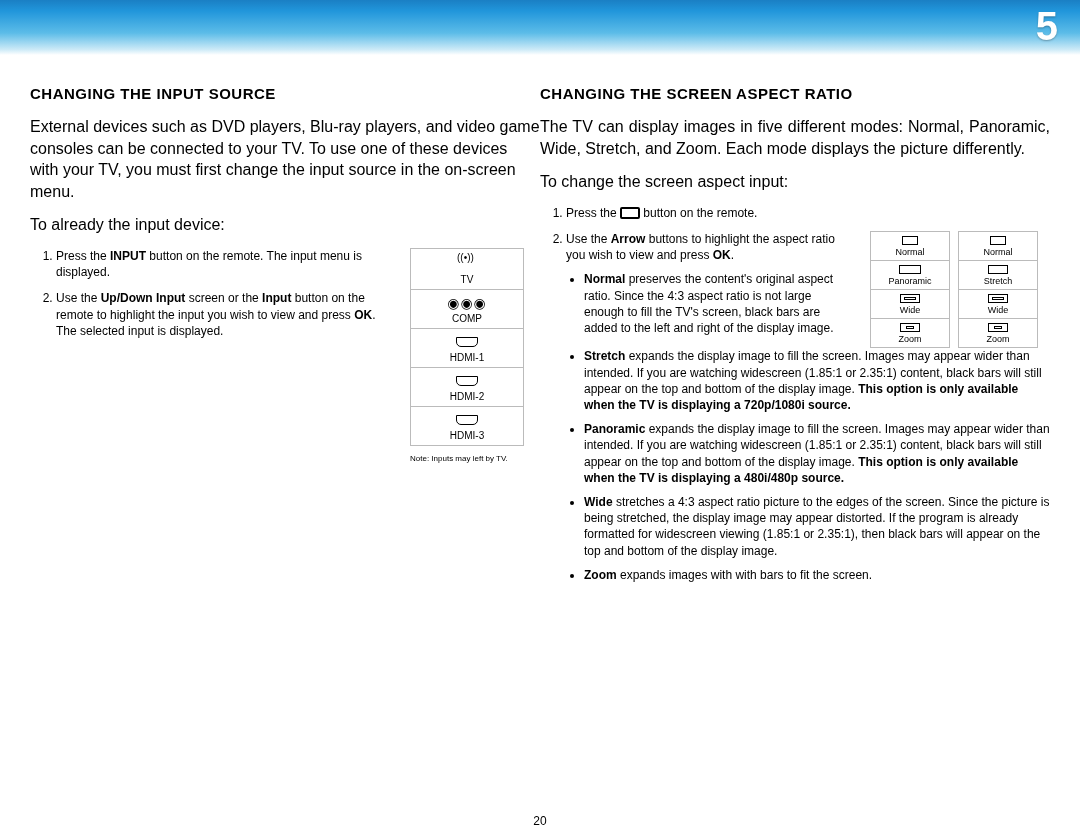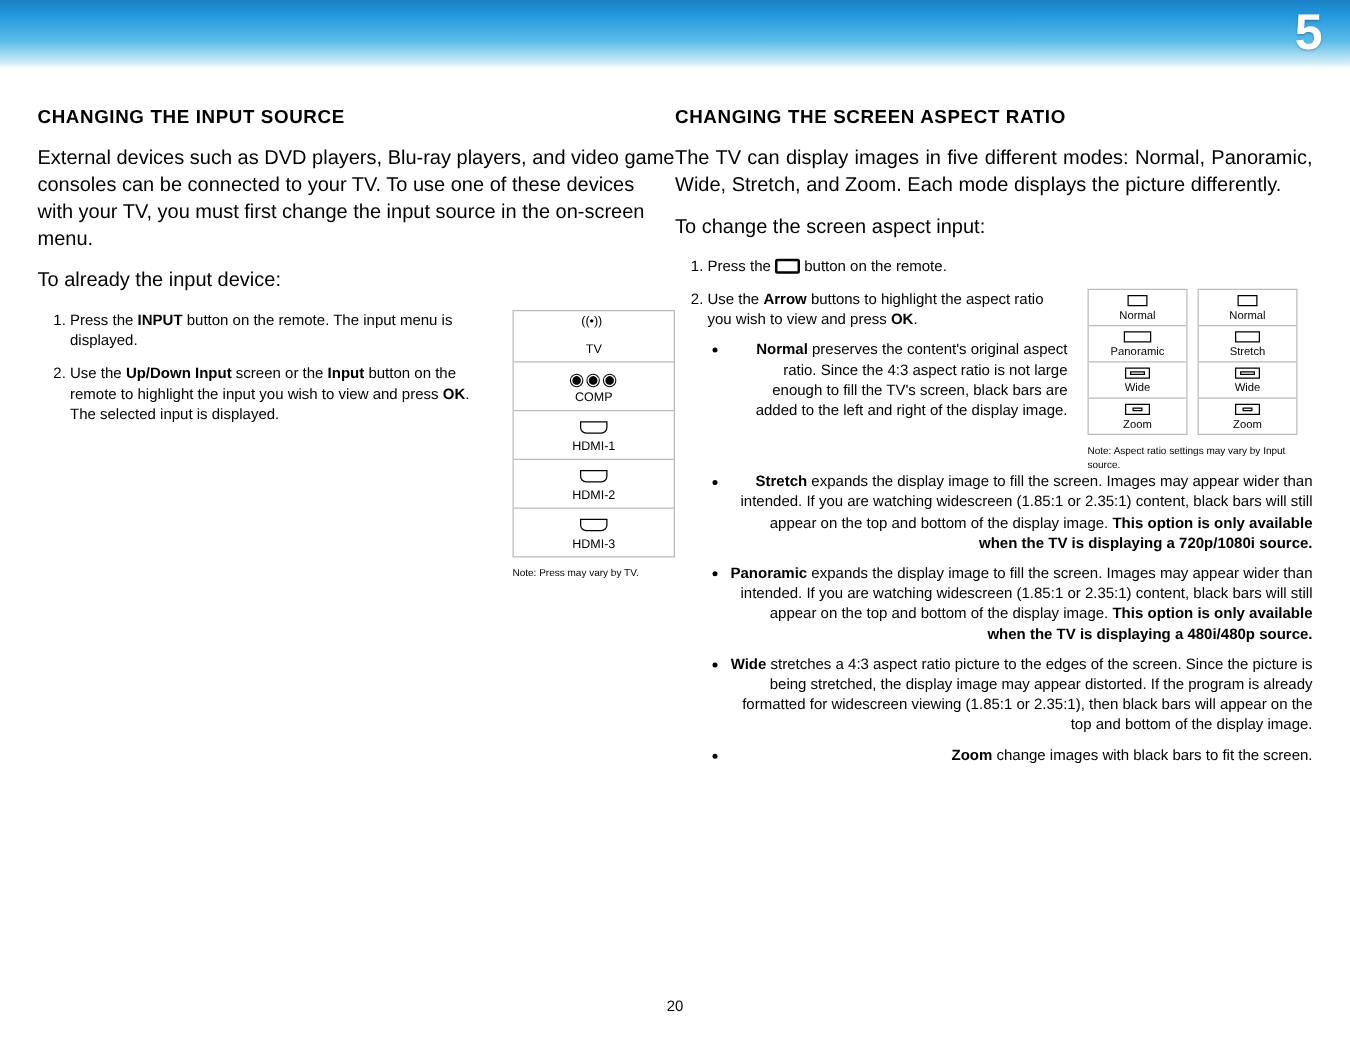--- a/index.html
+++ b/index.html
@@ -51,34 +51,33 @@
     line-height: 1.35;
     padding-left: 26px;
     margin-bottom: 6px;
   }
   ol.steps > li { margin-bottom: 10px; }
   ul.bullets {
     font-size: 12px;
     line-height: 1.35;
     list-style: disc;
     padding-left: 18px;
-    text-align: right;
   }
   ul.bullets > li { margin-bottom: 8px; }
   .b { font-weight: 700; }
   .left-flex {
     display: flex;
     gap: 20px;
     align-items: flex-start;
   }
   .left-flex .text { flex: 1 1 auto; }
   .left-flex .figure { flex: 0 0 130px; }
   .input-menu {
     border: 1px solid #bbb;
-    width: 130px;
+    width: 114px;
     font-size: 11px;
     text-align: center;
   }
   .input-menu .row {
     padding: 6px 4px 4px;
     border-bottom: 1px solid #bbb;
   }
   .input-menu .row:last-child { border-bottom: none; text-align: center; }
   .input-menu .icon { display:block; font-size: 14px; line-height: 1; margin-bottom: 2px; }
   .input-menu .label { font-size: 10px; }
@@ -124,21 +123,21 @@
     content: ""; position: absolute; left: 3px; right: 3px; top: 2px; bottom: 2px;
     border: 1px solid #000;
   }
   .icon-zoom   { width: 20px; height: 9px; position: relative; }
   .icon-zoom::after {
     content: ""; position: absolute; left: 5px; right: 5px; top: 2px; bottom: 2px;
     border: 1px solid #000;
   }
   .page-num {
     position: absolute;
-    bottom: 22px;
+    bottom: 6px;
     width: 100%;
     text-align: center;
     font-size: 12px;
   }
   .btn-icon {
     display: inline-block;
     width: 20px; height: 12px;
     border: 2px solid #000;
     border-radius: 2px;
     vertical-align: middle;
@@ -200,21 +199,21 @@
           </div>
           <div class="row">
             <span class="icon"><span class="hdmi-icon"></span></span>
             <span class="label">HDMI-2</span>
           </div>
           <div class="row">
             <span class="icon"><span class="hdmi-icon"></span></span>
             <span class="label">HDMI-3</span>
           </div>
         </div>
-        <p class="fig-note">Note: Press may vary by TV.</p>
+        <p class="fig-note">Note: Inputs may left by TV.</p>
       </div>
     </div>
   </div>
 
   <div class="col">
     <h2>CHANGING THE SCREEN ASPECT RATIO</h2>
     <p class="body justify">The TV can display images in five different modes: Normal, Panoramic, Wide, Stretch, and Zoom. Each mode displays the picture differently.</p>
     <p class="body">To change the screen aspect input:</p>
 
     <ol class="steps">
@@ -244,35 +243,34 @@
             <div class="row"><span class="icon icon-wide"></span><br><span>Wide</span></div>
             <div class="row"><span class="icon icon-zoom"></span><br><span>Zoom</span></div>
           </div>
           <div class="ar-table">
             <div class="row"><span class="icon icon-normal"></span><br><span>Normal</span></div>
             <div class="row"><span class="icon icon-stretch"></span><br><span>Stretch</span></div>
             <div class="row"><span class="icon icon-wide"></span><br><span>Wide</span></div>
             <div class="row"><span class="icon icon-zoom"></span><br><span>Zoom</span></div>
           </div>
         </div>
-        <p class="fig-note">Note: Aspect ratio settings may vary by Input source.</p>
       </div>
     </div>
 
     <ul class="bullets" style="padding-left:44px">
       <li>
         <span class="b">Stretch</span><span> expands the display image to fill the screen. Images may appear wider than intended. If you are watching widescreen (1.85:1 or 2.35:1) content, black bars will still appear on the top and bottom of the display image. </span><span class="b">This option is only available when the TV is displaying a 720p/1080i source.</span>
       </li>
       <li>
         <span class="b">Panoramic</span><span> expands the display image to fill the screen. Images may appear wider than intended. If you are watching widescreen (1.85:1 or 2.35:1) content, black bars will still appear on the top and bottom of the display image. </span><span class="b">This option is only available when the TV is displaying a 480i/480p source.</span>
       </li>
       <li>
         <span class="b">Wide</span><span> stretches a 4:3 aspect ratio picture to the edges of the screen. Since the picture is being stretched, the display image may appear distorted. If the program is already formatted for widescreen viewing (1.85:1 or 2.35:1), then black bars will appear on the top and bottom of the display image.</span>
       </li>
       <li>
-        <span class="b">Zoom</span><span> change images with black bars to fit the screen.</span>
+        <span class="b">Zoom</span><span> expands images with with bars to fit the screen.</span>
       </li>
     </ul>
   </div>
 
 </div>
 
 <div class="page-num">20</div>
 
 </body></html>

